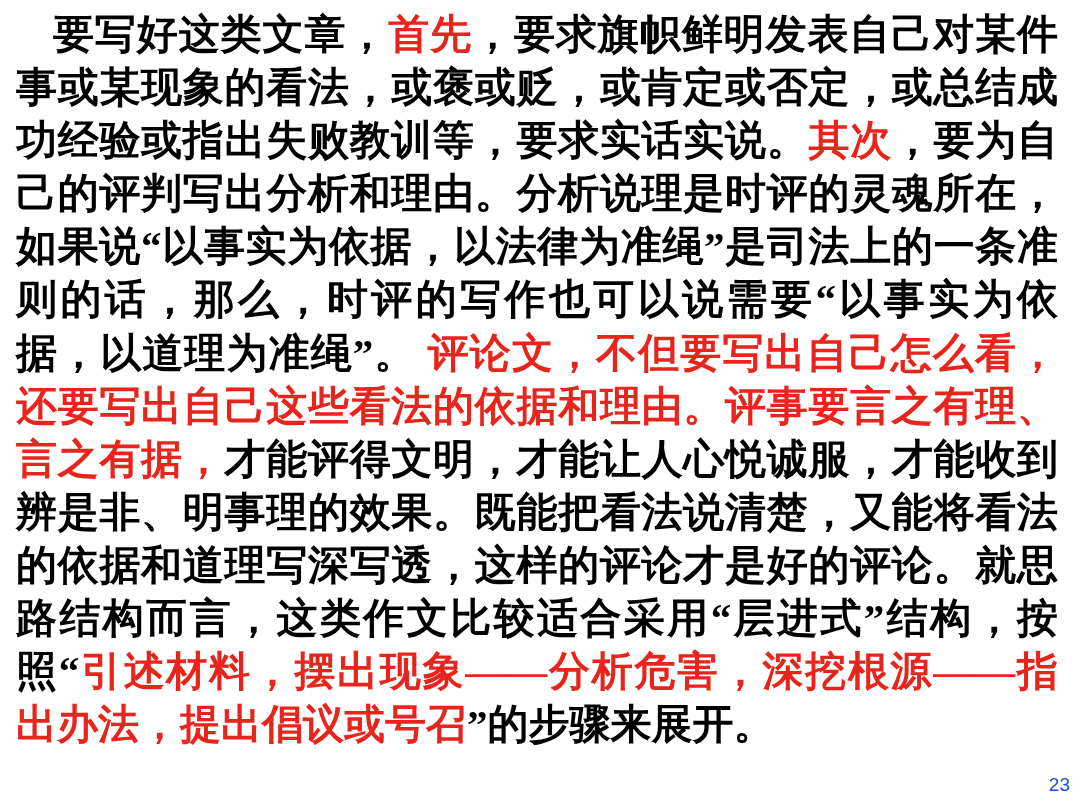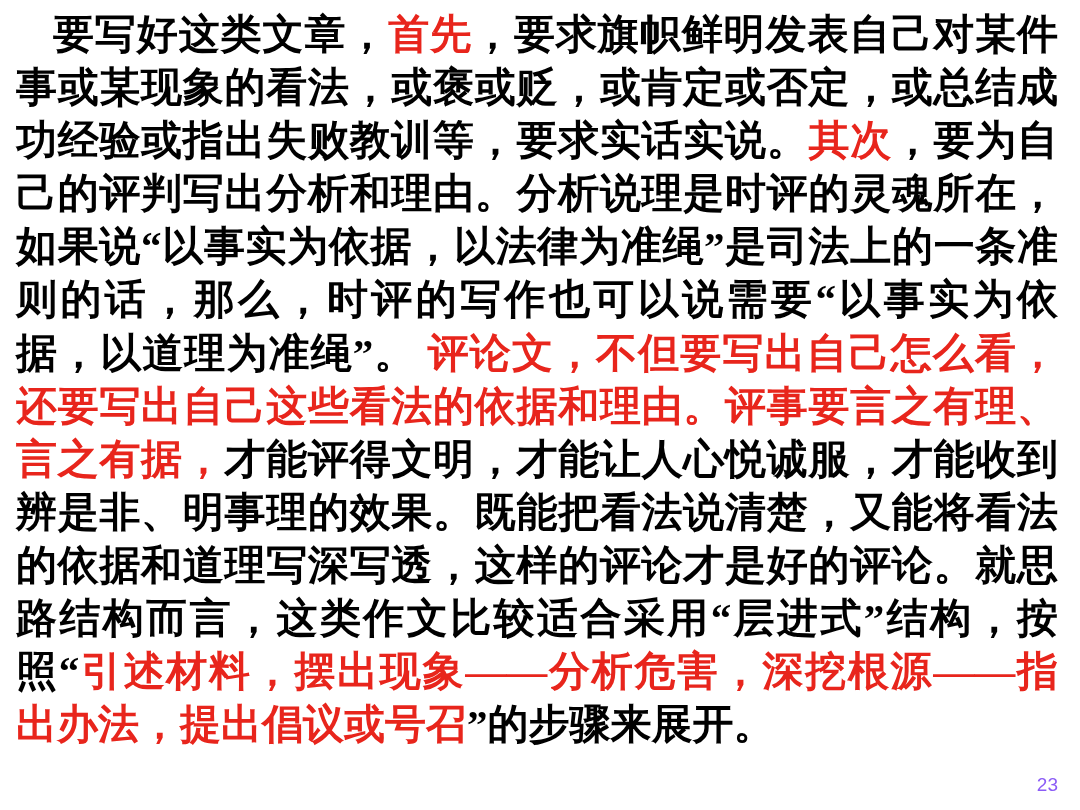--- a/index.html
+++ b/index.html
@@ -36,24 +36,24 @@
     width: 36px;
   }
   .red {
     color: #e8251c;
   }
   .blk {
     color: #000000;
   }
   #page-number {
     position: absolute;
-    right: 22px;
+    right: 10px;
     bottom: 14px;
     font-size: 19px;
-    color: #8b5cf6;
+    color: #1d4ed8;
     font-family: "Liberation Sans", sans-serif;
     font-weight: 400;
     margin-top: 24px;
   }
 </style>
 </head>
 <body>
 
 <div id="slide">
 

